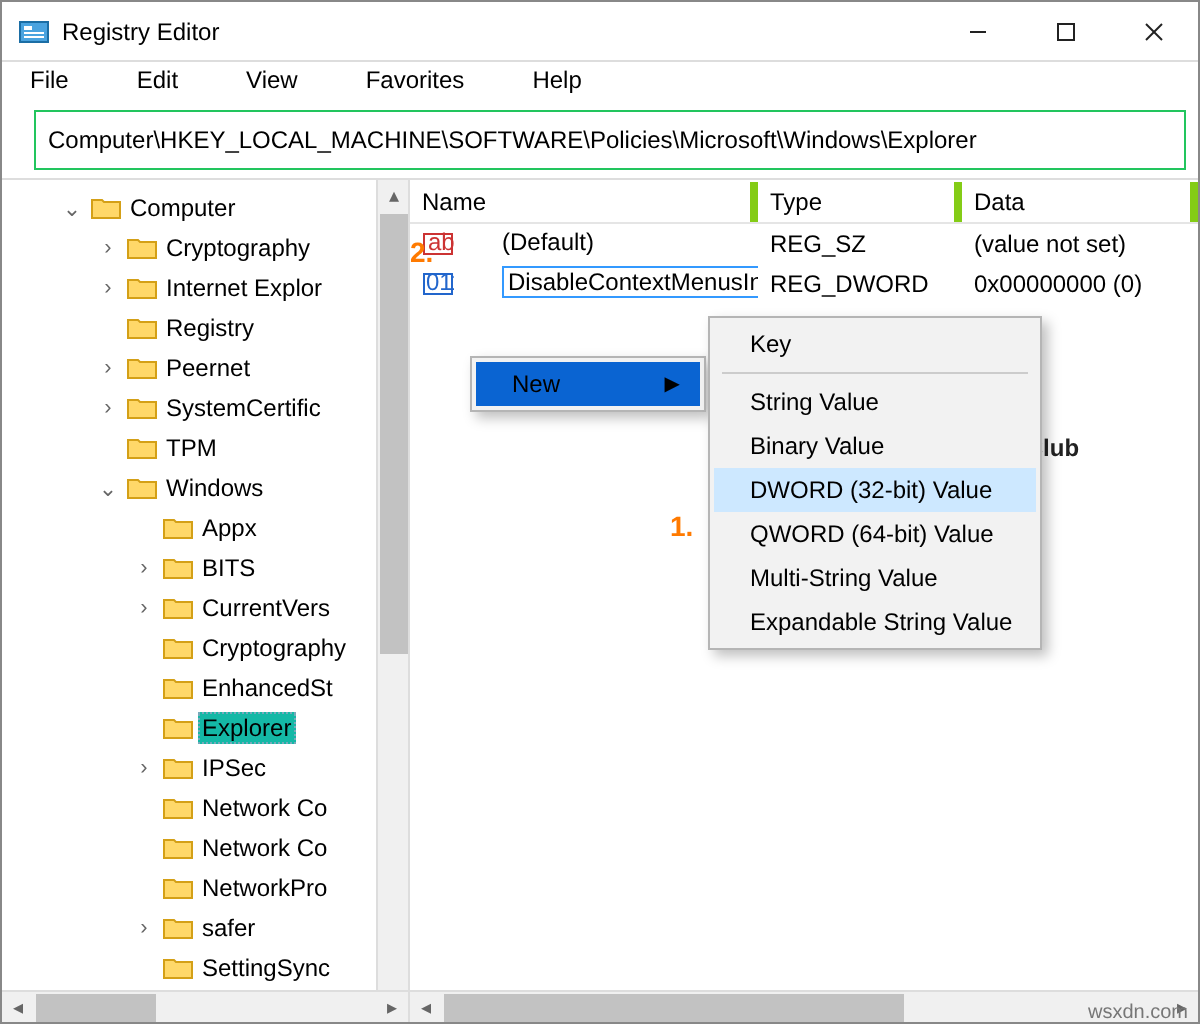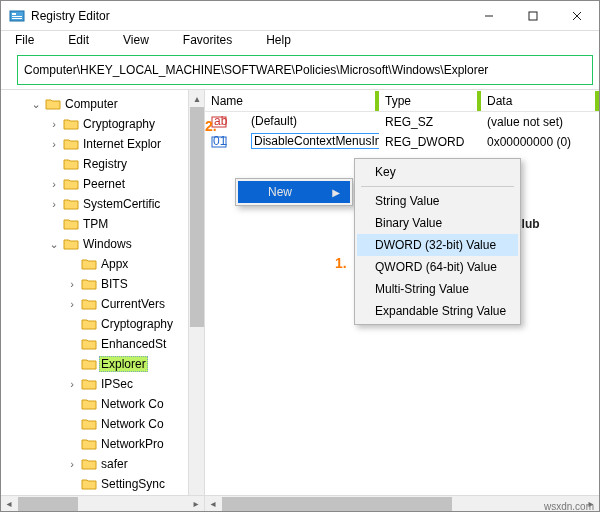--- a/index.html
+++ b/index.html
@@ -16,38 +16,38 @@
   .tree-pane { width: 204px; border-right: 1px solid #ddd; overflow: hidden; position: relative; }
   .tree { position: absolute; inset: 0 16px 16px 0; overflow: hidden; padding: 4px 0 0 0; }
   .tree ul { list-style: none; margin: 0; padding-left: 18px; }
   .tree > ul { padding-left: 4px; }
   .tree li { white-space: nowrap; }
   .row { display: flex; align-items: center; height: 20px; gap: 2px; padding-right: 4px;}
   .tw { width: 14px; text-align: center; color: #666; font-size: 11px; display:inline-block;}
   .folder { width: 16px; height: 14px; display:inline-flex; }
   .folder svg { width:16px; height:14px;}
   .lbl { padding: 0 2px; }
-  .sel > .lbl { background: #bef264; border: 1px dotted #7ab; padding: 0 1px;}
+  .sel > .lbl { background: #14b8a6; border: 1px dotted #7ab; padding: 0 1px;}
   .list-pane { flex: 1; position: relative; overflow: hidden; }
   .cols { display: flex; height: 22px; border-bottom: 1px solid #e5e5e5; align-items: center; }
   .col { padding: 3px 6px; border-right: 4px solid #84cc16; overflow:hidden; }
   .c1 { width: 174px; } .c2 { width:102px;} .c3 { flex:1;}
   .rowitem { display: flex; height: 20px; align-items: center; }
   .cell { padding: 1px 6px; overflow: hidden; white-space: nowrap; }
   .regicon { width:36px; height:16px; display:inline-flex; margin-right:4px; vertical-align: middle; text-align: right;}
   .rename { border: 1px solid #3399ff; background:#fff; padding:0 2px;}
   .scroll-v { position:absolute; right:0; top:0; bottom:16px; width:16px; background:#f0f0f0; border-left:1px solid #ddd;}
   .scroll-h { position:absolute; left:0; right:0; bottom:0; height:16px; background:#f0f0f0; border-top:1px solid #ddd; display:flex; align-items:center;}
   .scroll-btn { width:16px; height:16px; display:flex; align-items:center; justify-content:center; color:#666; font-size:10px;}
   .thumb-h { height:14px; background:#c2c2c2; margin:1px;}
   .thumb-v { width:14px; background:#c2c2c2; margin:1px;}
   
   .ctx { position: absolute; background: #f2f2f2; border: 1px solid #b5b5b5; box-shadow: 3px 3px 6px rgba(0,0,0,0.25); padding: 2px; }
   .ctx .ci { padding: 4px 24px 4px 18px; white-space: nowrap; }
-  .ctx .hl { background: #0a64d2; color: #e5e5e5; display:flex; align-items:center; justify-content:space-between; padding:4px 10px 4px 30px;}
+  .ctx .hl { background: #0a64d2; color: #000000; display:flex; align-items:center; justify-content:space-between; padding:4px 10px 4px 18px;}
   .ctx .hl .arrow { margin-left: 24px; font-size:10px;}
   .ctx .sep { height:1px; background:#ccc; margin:3px 4px;}
   .ctx2 .hi { background:#cde8ff; }
   .annot { position:absolute; color:#ff7a00; font-weight:bold; font-size:14px;}
   .watermark { position:absolute; display:flex; align-items:center; gap:4px; font-weight:600; font-size:15px; color:#222;}
   .watermark svg{width:18px;height:18px;}
   .footer { position:absolute; right:6px; bottom:0; font-size:10px; color:#777;}
 </style>
 </head>
 <body>

